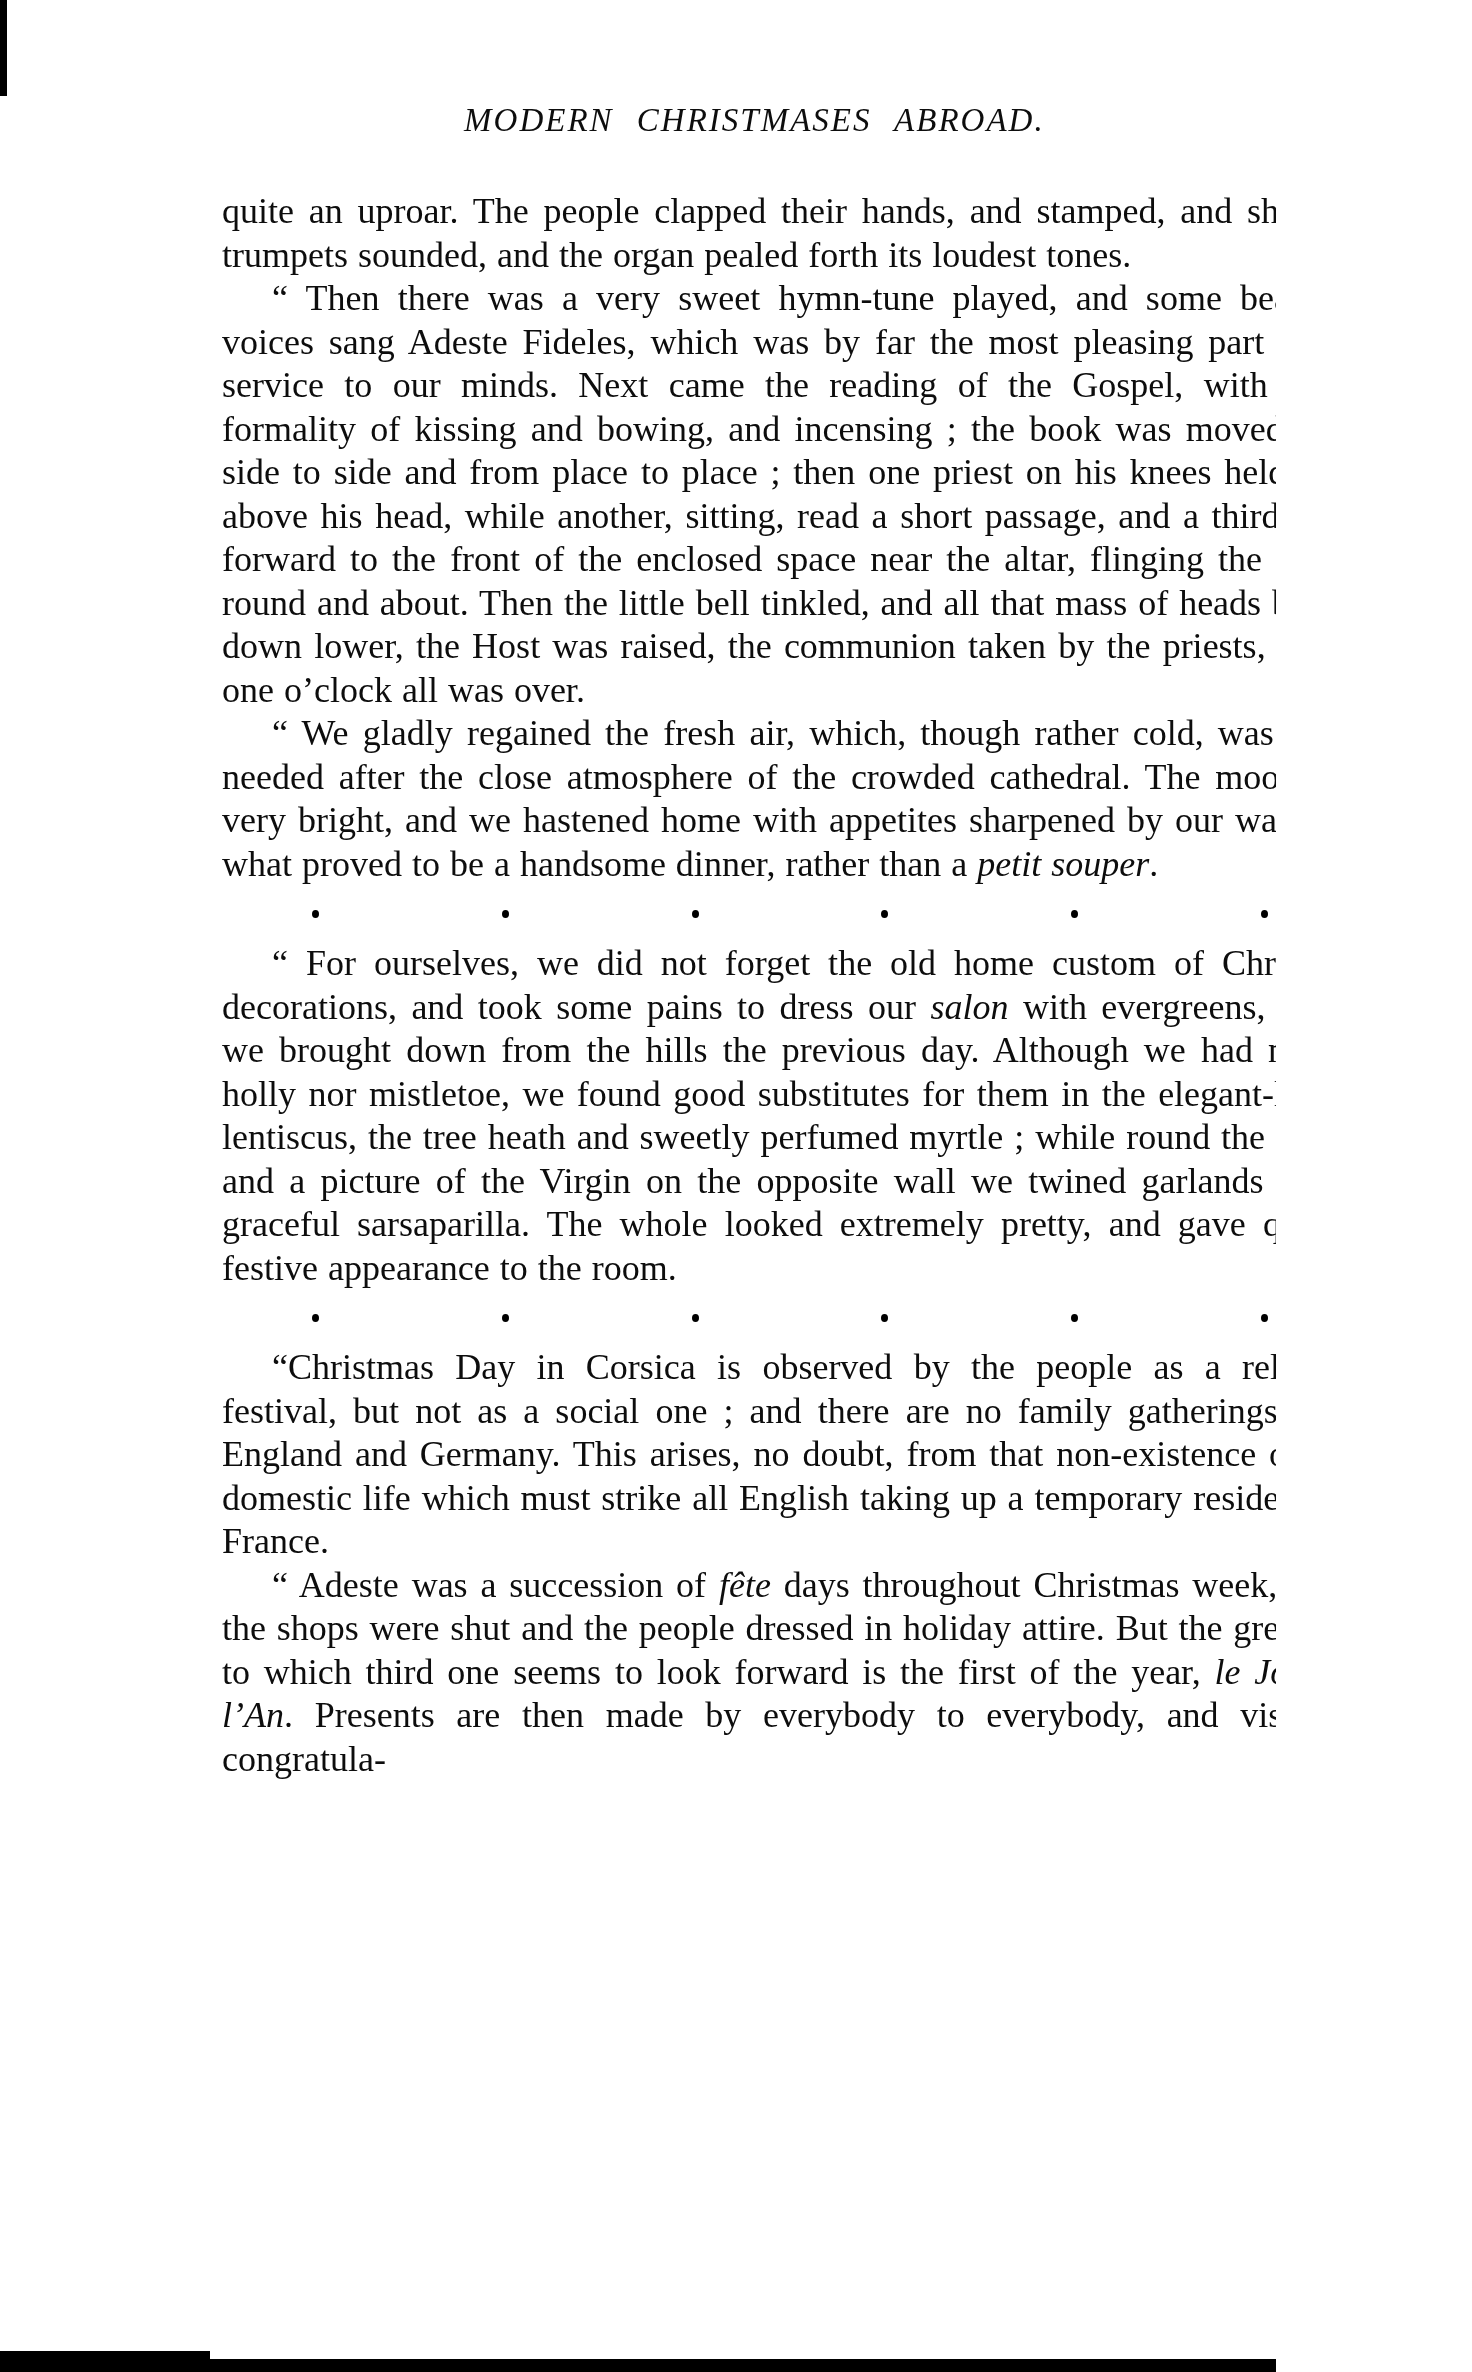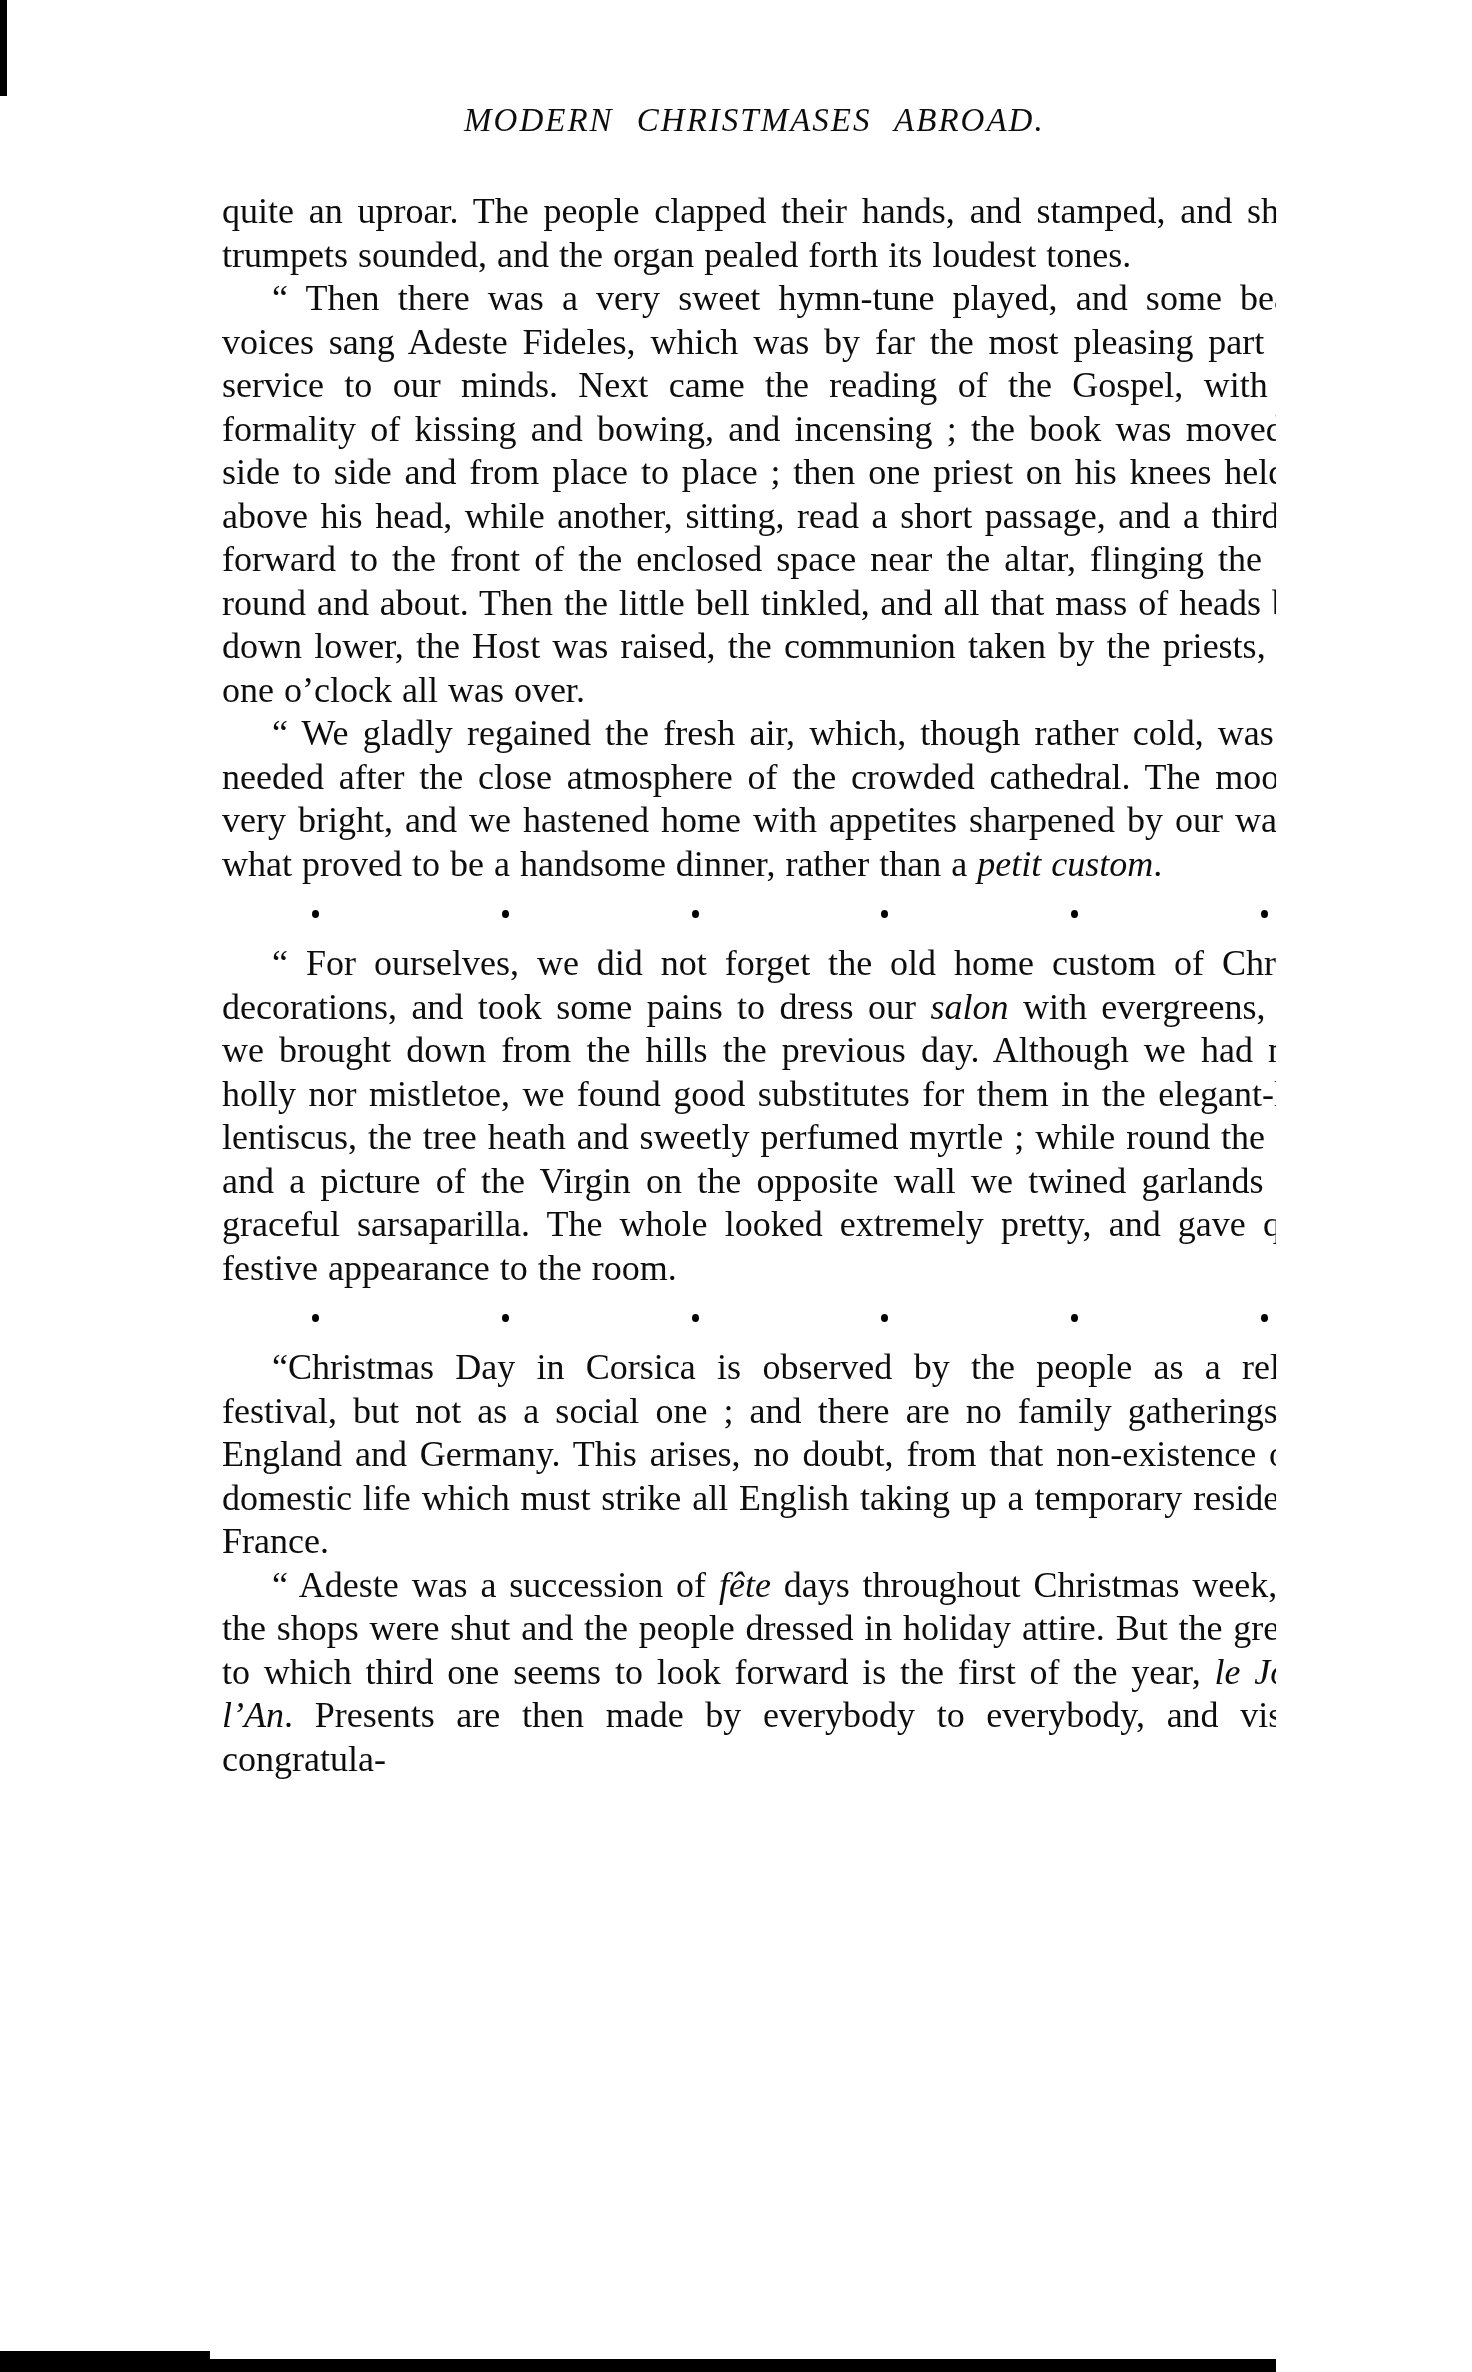--- a/index.html
+++ b/index.html
@@ -88,21 +88,21 @@
 <div class="page">
 
   <div class="running-head">
     <span class="head-title">MODERN CHRISTMASES ABROAD.</span>
     <span class="head-page-number">323</span>
   </div>
 
   <main class="text-block">
       <p class=""><span>quite an uproar. The people clapped their hands, and stamped, and shouted, trumpets sounded, and the organ pealed forth its loudest tones.</span></p>
       <p class="indent"><span>“ Then there was a very sweet hymn-tune played, and some beautiful voices sang Adeste Fideles, which was by far the most pleasing part of the service to our minds. Next came the reading of the Gospel, with much formality of kissing and bowing, and incensing ; the book was moved from side to side and from place to place ; then one priest on his knees held it up above his head, while another, sitting, read a short passage, and a third came forward to the front of the enclosed space near the altar, flinging the censer round and about. Then the little bell tinkled, and all that mass of heads bowed down lower, the Host was raised, the communion taken by the priests, and at one o’clock all was over.</span></p>
-      <p class="indent"><span>“ We gladly regained the fresh air, which, though rather cold, was much needed after the close atmosphere of the crowded cathedral. The moon was very bright, and we hastened home with appetites sharpened by our walk, for what proved to be a handsome dinner, rather than a </span><i>petit custom</i><span>.</span></p>
+      <p class="indent"><span>“ We gladly regained the fresh air, which, though rather cold, was much needed after the close atmosphere of the crowded cathedral. The moon was very bright, and we hastened home with appetites sharpened by our walk, for what proved to be a handsome dinner, rather than a </span><i>petit souper</i><span>.</span></p>
       <div class="separator">
         <span class="dot"></span>
         <span class="dot"></span>
         <span class="dot"></span>
         <span class="dot"></span>
         <span class="dot"></span>
         <span class="dot"></span>
       </div>
       <p class="indent"><span>“ For ourselves, we did not forget the old home custom of Christmas decorations, and took some pains to dress our </span><i>salon</i><span> with evergreens, which we brought down from the hills the previous day. Although we had neither holly nor mistletoe, we found good substitutes for them in the elegant-leaved lentiscus, the tree heath and sweetly perfumed myrtle ; while round the mirror and a picture of the Virgin on the opposite wall we twined garlands of the graceful sarsaparilla. The whole looked extremely pretty, and gave quite a festive appearance to the room.</span></p>
       <div class="separator">

